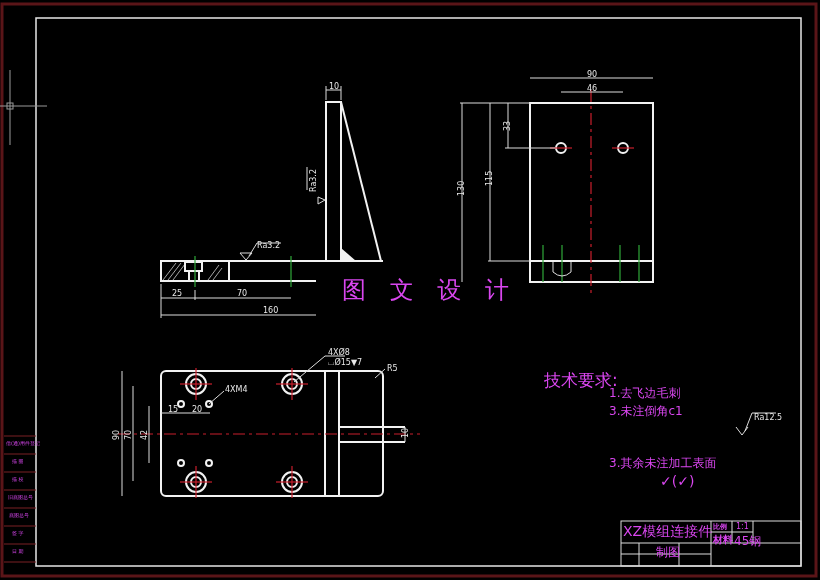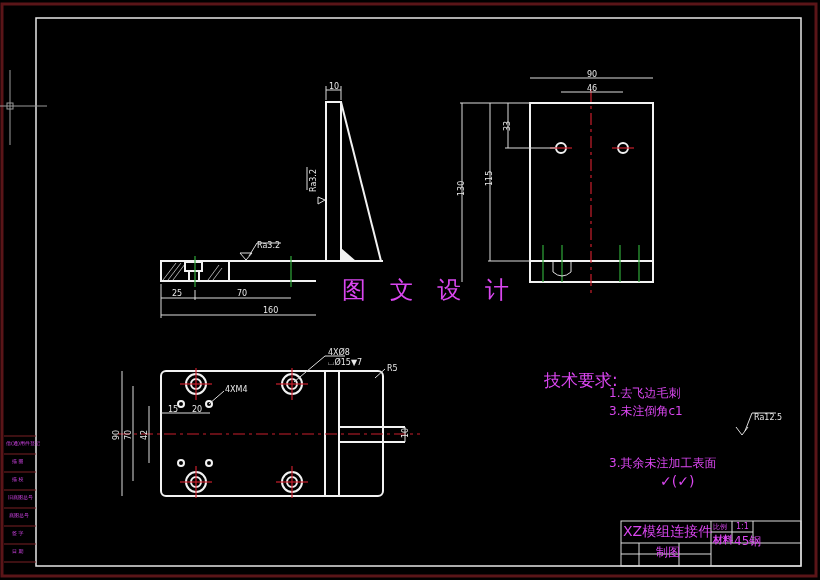--- a/index.html
+++ b/index.html
@@ -186,21 +186,21 @@
 
 <div class="hdr" style="left:342px;top:274px;font-size:24px;letter-spacing:8px;">图 文 设 计</div>
 
 <div class="hdr" style="left:520px;top:369px;font-size:17px;margin-left:24px;">技术要求:</div>
 <div class="hdr" style="left:609px;top:385px;font-size:12px;">1.去飞边毛刺</div>
 <div class="hdr" style="left:609px;top:403px;font-size:12px;">3.未注倒角c1</div>
 <div class="hdr" style="left:609px;top:420px;font-size:12px;margin-top:35px;">3.其余未注加工表面</div>
 <div class="hdr" style="left:660px;top:473px;font-size:14px;">✓(✓)</div>
 
 <div class="hdr" style="left:623px;top:523px;font-size:14px;">XZ模组连接件</div>
-<div class="hdr" style="left:713px;top:522px;font-size:7px;">比例</div>
+<div class="hdr" style="left:713px;top:522px;font-size:7px;font-weight:bold;">比例</div>
 <div class="hdr" style="left:736px;top:522px;font-size:8px;text-align:center;">1:1</div>
 <div class="hdr" style="left:713px;top:533px;font-size:10px;font-weight:bold;">材料</div>
 <div class="hdr" style="left:734px;top:533px;font-size:12px;">45钢</div>
 <div class="hdr" style="left:656px;top:544px;font-size:12px;">制图</div>
 <div class="hdr" style="left:623px;top:555px;font-size:7px;margin-top:37px;">审核</div>
 
 <div class="hdr" style="left:6px;top:440px;font-size:5px;">借(通)用件登记</div>
 <div class="hdr" style="left:12px;top:458px;font-size:5px;">描 图</div>
 <div class="hdr" style="left:12px;top:476px;font-size:5px;">描 校</div>
 <div class="hdr" style="left:8px;top:494px;font-size:5px;">旧底图总号</div>

